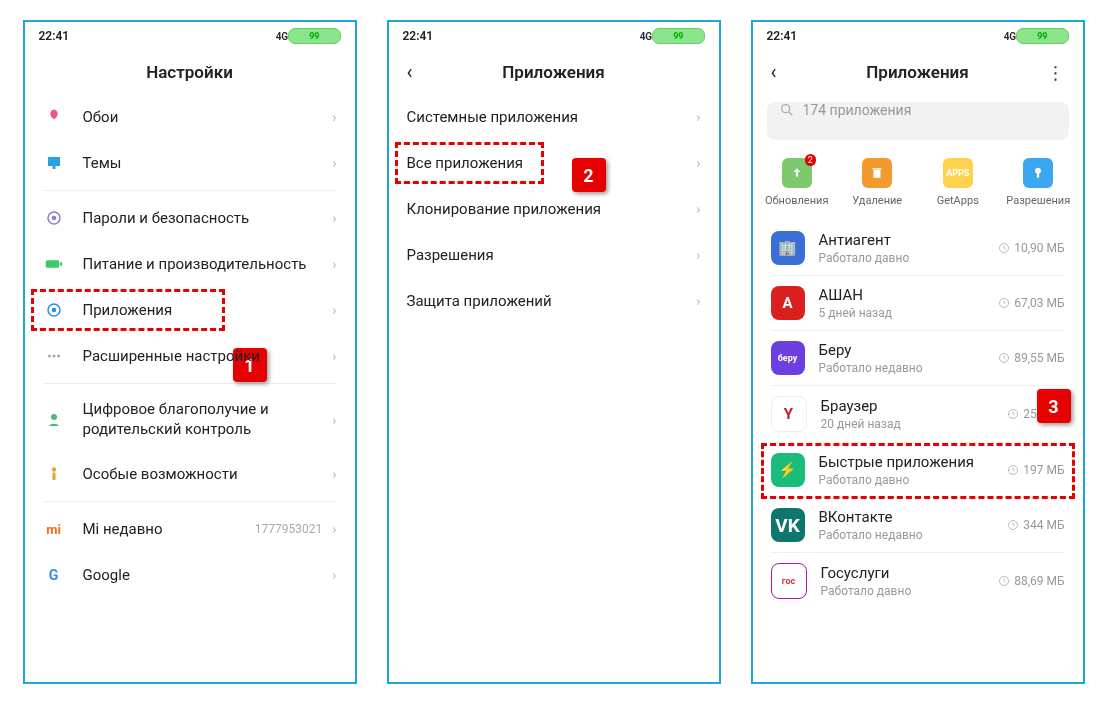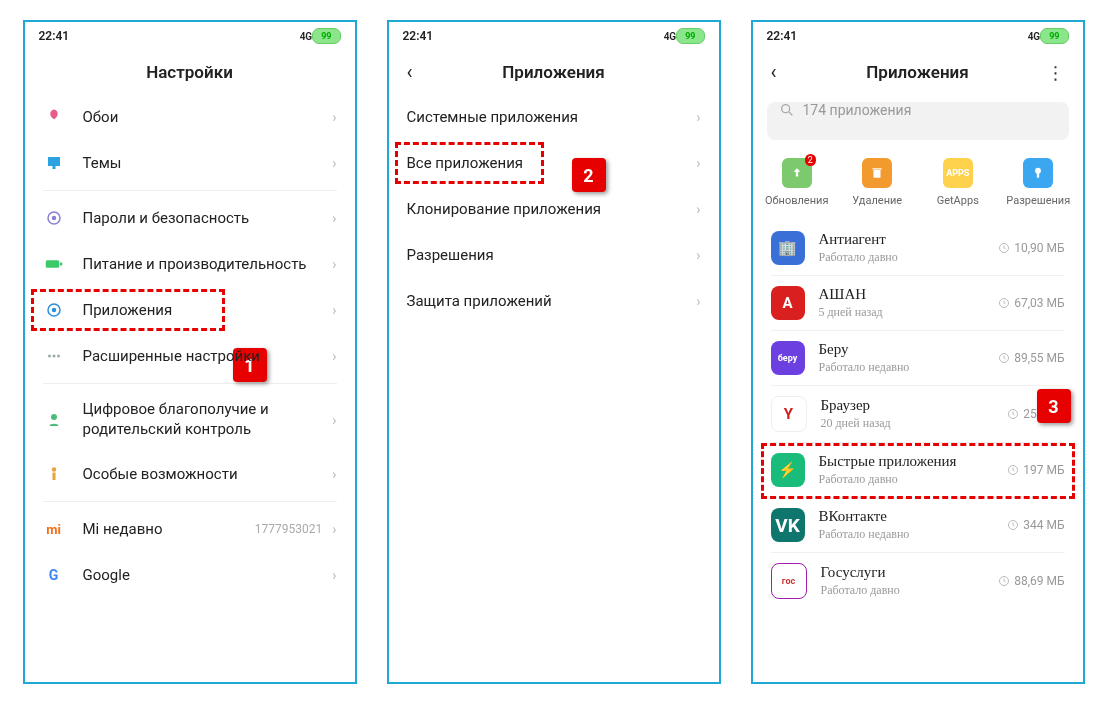--- a/index.html
+++ b/index.html
@@ -27,21 +27,21 @@
     align-items: center;
     justify-content: space-between;
     padding: 0 14px;
     font-size: 12px;
     font-weight: 600;
   }
   .status-right { display: flex; align-items: center; font-size: 10px; }
   .batt {
     display: inline-flex; align-items: center;
     border: 1px solid #6c6; background: #8be58b;
-    border-radius: 7px; padding: 0 8px; height: 14px;
+    border-radius: 7px; padding: 0 20px; height: 14px;
     color: #0a0; font-size: 9px; font-weight: 700;
   }
   .header {
     display: flex; align-items: center; justify-content: center;
     height: 44px; position: relative;
   }
   .header .title { font-size: 17px; font-weight: 600; }
   .back {
     position: absolute; left: 10px; top: 50%; transform: translateY(-50%);
     font-size: 20px; cursor: pointer; padding: 4px 8px;
@@ -105,21 +105,21 @@
   .appicon {
     width: 34px; height: 34px; border-radius: 8px; margin-right: 14px;
     display: flex; align-items: center; justify-content: center;
     font-size: 14px; font-weight: 700; color: #fff; flex-shrink: 0;
   }
   .size { font-size: 12px; color: #999; display:flex; align-items:center; gap:4px; }
   .approw {
     display: flex; align-items: center; padding: 10px 18px;
     cursor: pointer; position: relative;
   }
-  .apptexts { flex:1; display:flex; flex-direction:column;font-family:Liberation Serif, serif; }
+  .apptexts { flex:1; display:flex; flex-direction:column; }
   .appname { font-size: 15px; color:#222; }
   .appsub { font-size: 12px; color:#999; margin-top:2px; }
   .qbadge {
     position:absolute; top:-4px; right:-4px;
     background:#e70000; color:#fff; font-size:9px;
     border-radius:7px; padding:0 3px; height:12px; line-height:12px;
   }
 </style>
 </head>
 <body>

